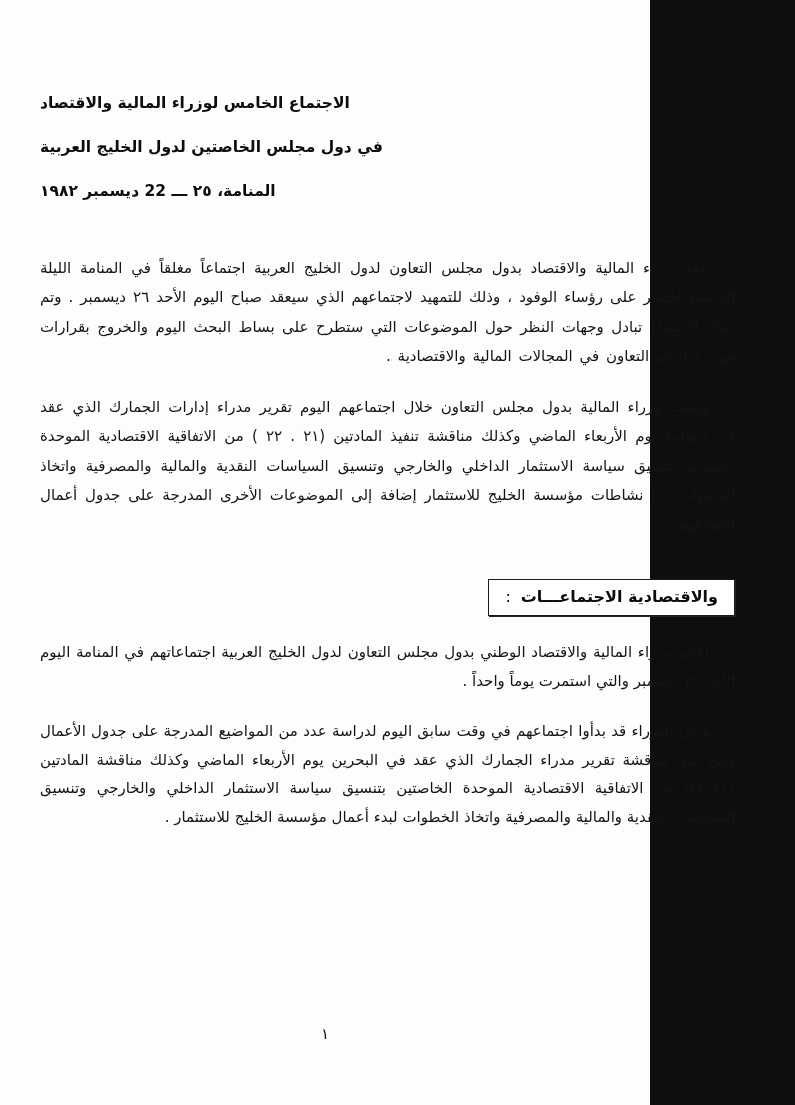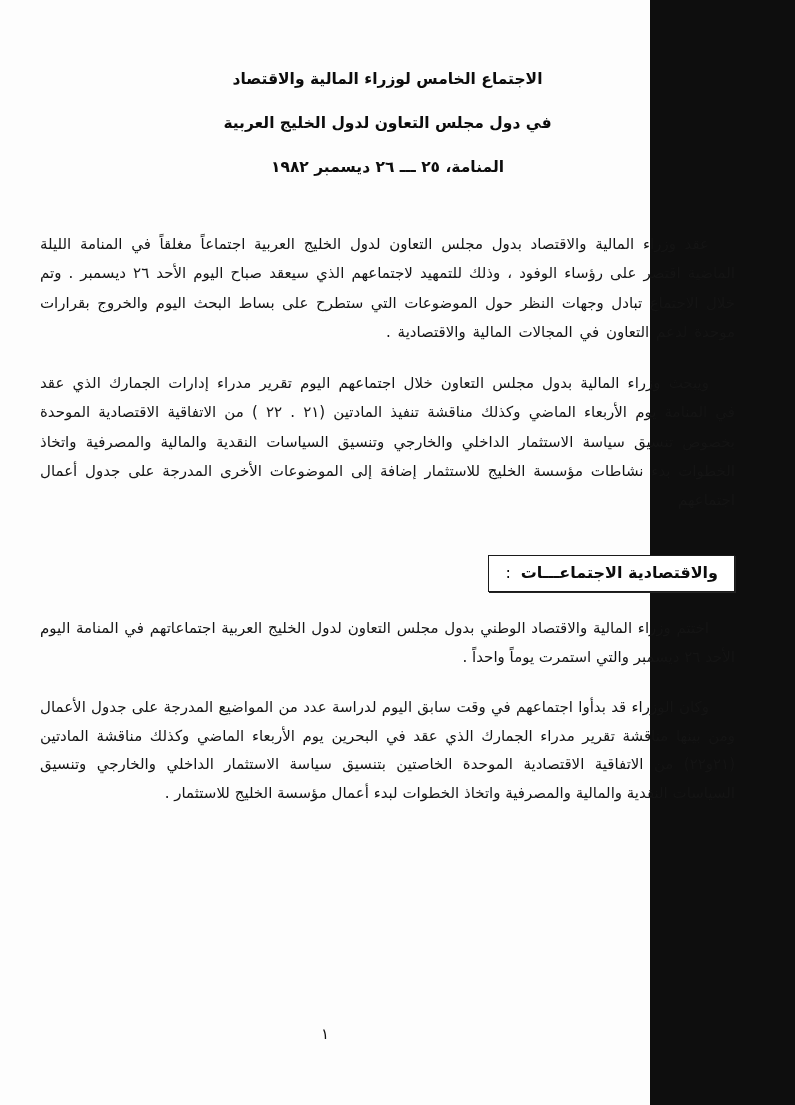--- a/index.html
+++ b/index.html
@@ -35,22 +35,23 @@
   .content {
     position: absolute;
     top: 70px;
     right: 60px;
     left: 40px;
     direction: rtl;
     text-align: right;
     color: #111;
   }
   .title-block {
-    text-align: center;
+    text-align: left;
     margin-bottom: 54px;
+    margin-top: 24px;
   }
   .title-line {
     font-weight: bold;
     font-size: 15.5px;
     letter-spacing: 0.2px;
     margin-bottom: 26px;
     color: #0d0d0d;
   }
   .title-line.t3 {
     margin-bottom: 0;
@@ -106,22 +107,22 @@
 <body>
 
 <div class="page">
   <div class="sheet"></div>
   <div class="scan-gutter"></div>
 
   <div class="content">
 
     <div class="title-block">
       <div class="title-line t1">الاجتماع الخامس لوزراء المالية والاقتصاد</div>
-      <div class="title-line t2">في دول مجلس التعاون لدول الخليج العربية</div>
-      <div class="title-line t3">المنامة، ٢٥ ـــ ٢٦ ديسمبر ١٩٨٢</div>
+      <div class="title-line t2">في دول مجلس الخاصتين لدول الخليج العربية</div>
+      <div class="title-line t3">المنامة، ٢٥ ـــ 22 ديسمبر ١٩٨٢</div>
     </div>
 
     <div class="block-a">
       <p class="para spaced indent">عقد وزراء المالية والاقتصاد بدول مجلس التعاون لدول الخليج العربية اجتماعاً مغلقاً في المنامة الليلة الماضية اقتصر على رؤساء الوفود ، وذلك للتمهيد لاجتماعهم الذي سيعقد صباح اليوم الأحد ٢٦ ديسمبر . وتم خلال الاجتماع تبادل وجهات النظر حول الموضوعات التي ستطرح على بساط البحث اليوم والخروج بقرارات موحدة لدعم التعاون في المجالات المالية والاقتصادية .</p>
       <p class="para spaced indent">ويبحث وزراء المالية بدول مجلس التعاون خلال اجتماعهم اليوم تقرير مدراء إدارات الجمارك الذي عقد في المنامة يوم الأربعاء الماضي  وكذلك مناقشة تنفيذ المادتين (٢١ . ٢٢ ) من الاتفاقية الاقتصادية الموحدة بخصوص تنسيق سياسة الاستثمار الداخلي والخارجي وتنسيق السياسات النقدية والمالية والمصرفية واتخاذ الخطوات بدء نشاطات مؤسسة الخليج للاستثمار إضافة إلى الموضوعات الأخرى المدرجة على جدول أعمال اجتماعهم</p>
     </div>
 
     <div class="section-head-wrap">
       <div class="section-head">
         <span>والاقتصادية الاجتماعـــات</span><span class="colon">:</span>

